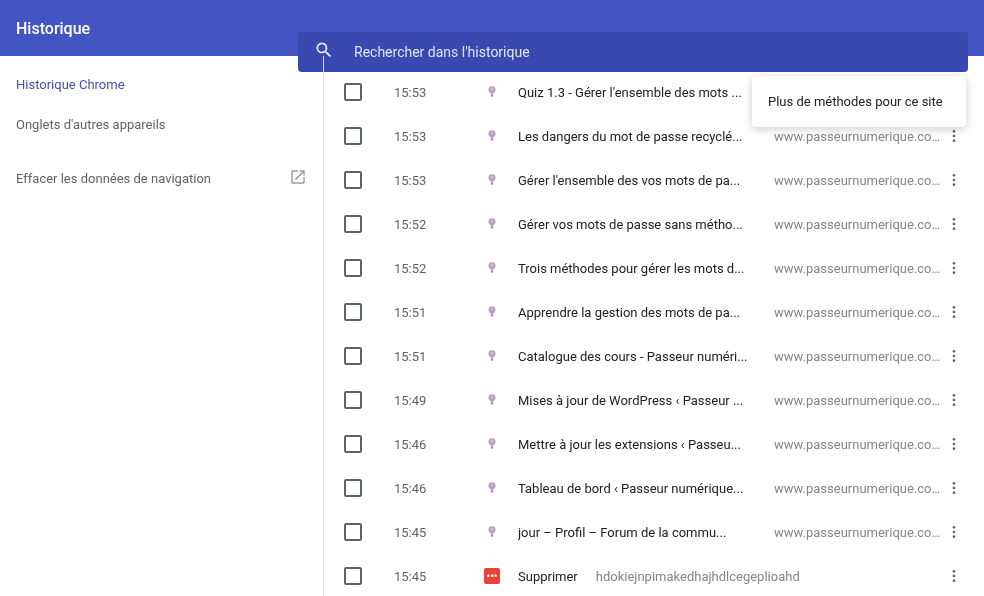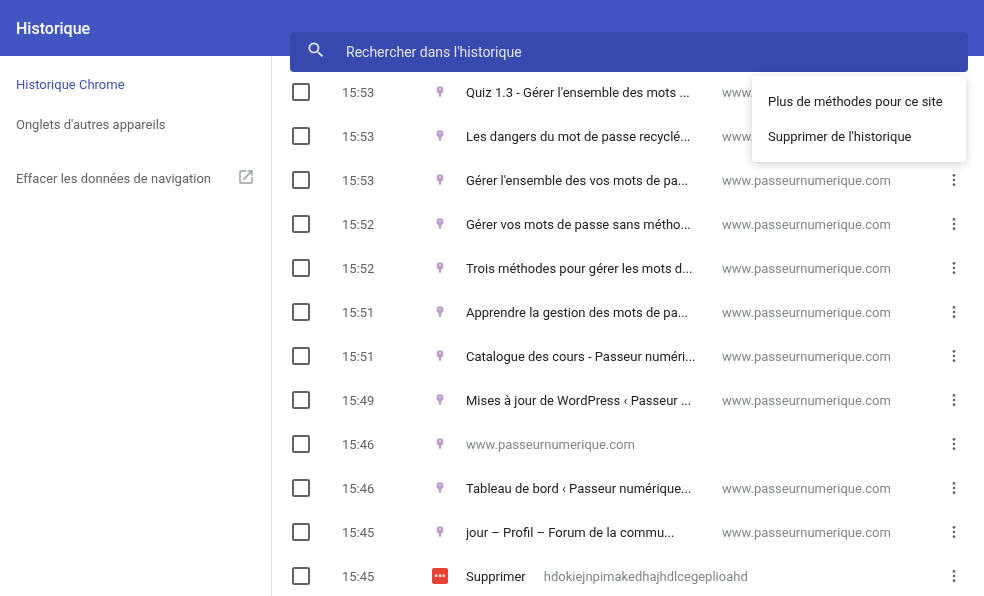--- a/index.html
+++ b/index.html
@@ -4,21 +4,21 @@
 <style>
 * { margin: 0; padding: 0; box-sizing: border-box; font-family: Roboto, Arial, sans-serif; }
 body { width: 984px; height: 596px; overflow: hidden; background: #fff; position: relative; }
 
 .header {
   height: 56px;
   background: #4355c3;
   display: flex;
   align-items: center;
   padding: 0 16px;
-  gap: 4px;
+  gap: 12px;
 }
 .header-title {
   color: #fff;
   font-size: 16px;
   font-weight: 500;
   width: 270px;
   padding-left: 0;
 }
 .search-container {
   flex: 1;
@@ -37,21 +37,21 @@
   background: transparent;
   border: none;
   color: #fff;
   font-size: 14px;
   outline: none;
 }
 .search-input::placeholder { color: rgba(255,255,255,0.85); }
 
 .main { display: flex; height: calc(596px - 56px); }
 .sidebar {
-  width: 272px;
+  width: 324px;
   border-right: 1px solid #e0e0e0;
   padding-top: 8px;
 }
 .sidebar-item {
   display: flex;
   align-items: center;
   justify-content: space-between;
   padding: 12px 16px 12px 16px;
   font-size: 13px;
   color: #5f6368;
@@ -334,20 +334,21 @@
       </div>
       <div class="history-row">
         <div class="checkbox"></div>
         <div class="time">15:46</div>
         <div class="favicon favicon-default">
           <svg width="14" height="14" viewBox="0 0 24 24">
             <path fill="#b89bc4" d="M12 2a6 6 0 00-6 6c0 3 2 5 4 6v6h4v-6c2-1 4-3 4-6a6 6 0 00-6-6z"></path>
             <circle cx="12" cy="7" r="2.5" fill="#d4c1dc"></circle>
           </svg>
         </div>
+        <div class="title-cell">Mettre à jour les extensions ‹ Passeu...</div>
         <div class="domain-cell">www.passeurnumerique.com</div>
         <div class="more-button">
           <svg width="16" height="16" viewBox="0 0 24 24" fill="#5f6368">
             <circle cx="12" cy="5" r="2"></circle>
             <circle cx="12" cy="12" r="2"></circle>
             <circle cx="12" cy="19" r="2"></circle>
           </svg>
         </div>
       </div>
       <div class="history-row">
@@ -399,14 +400,13 @@
             <circle cx="12" cy="12" r="2"></circle>
             <circle cx="12" cy="19" r="2"></circle>
           </svg>
         </div>
       </div>
     </div>
 </div>
 
 <div class="context-menu" id="context-menu">
     <div class="context-menu-item">Plus de méthodes pour ce site</div>
-    <div class="context-menu-item">Supprimer de l'historique</div>
   </div>
 
 </body></html>

